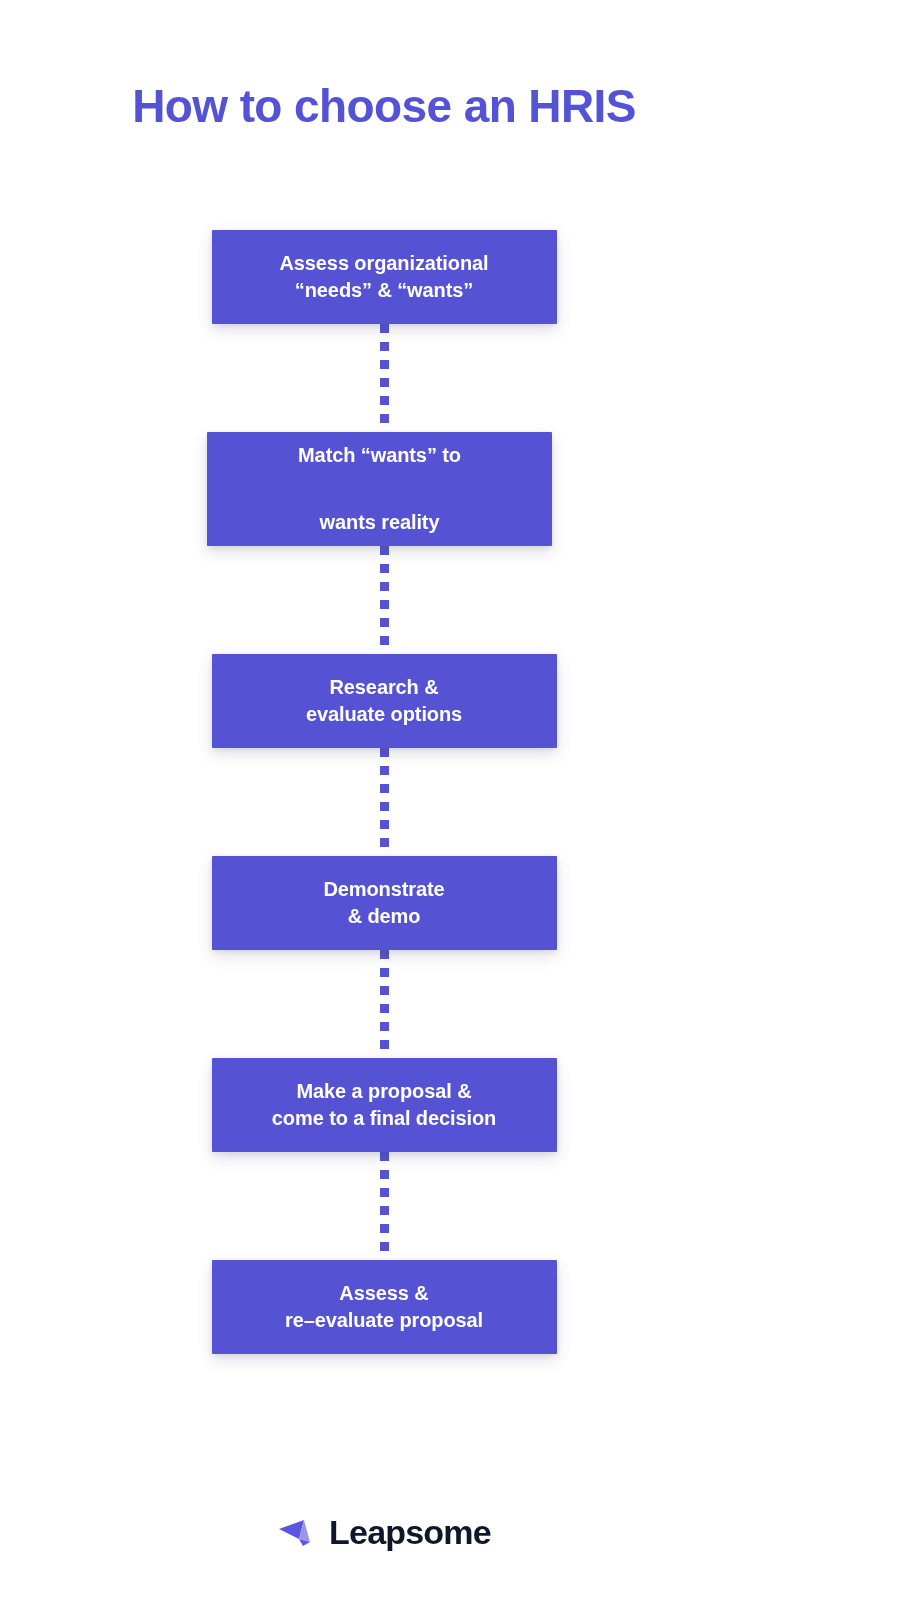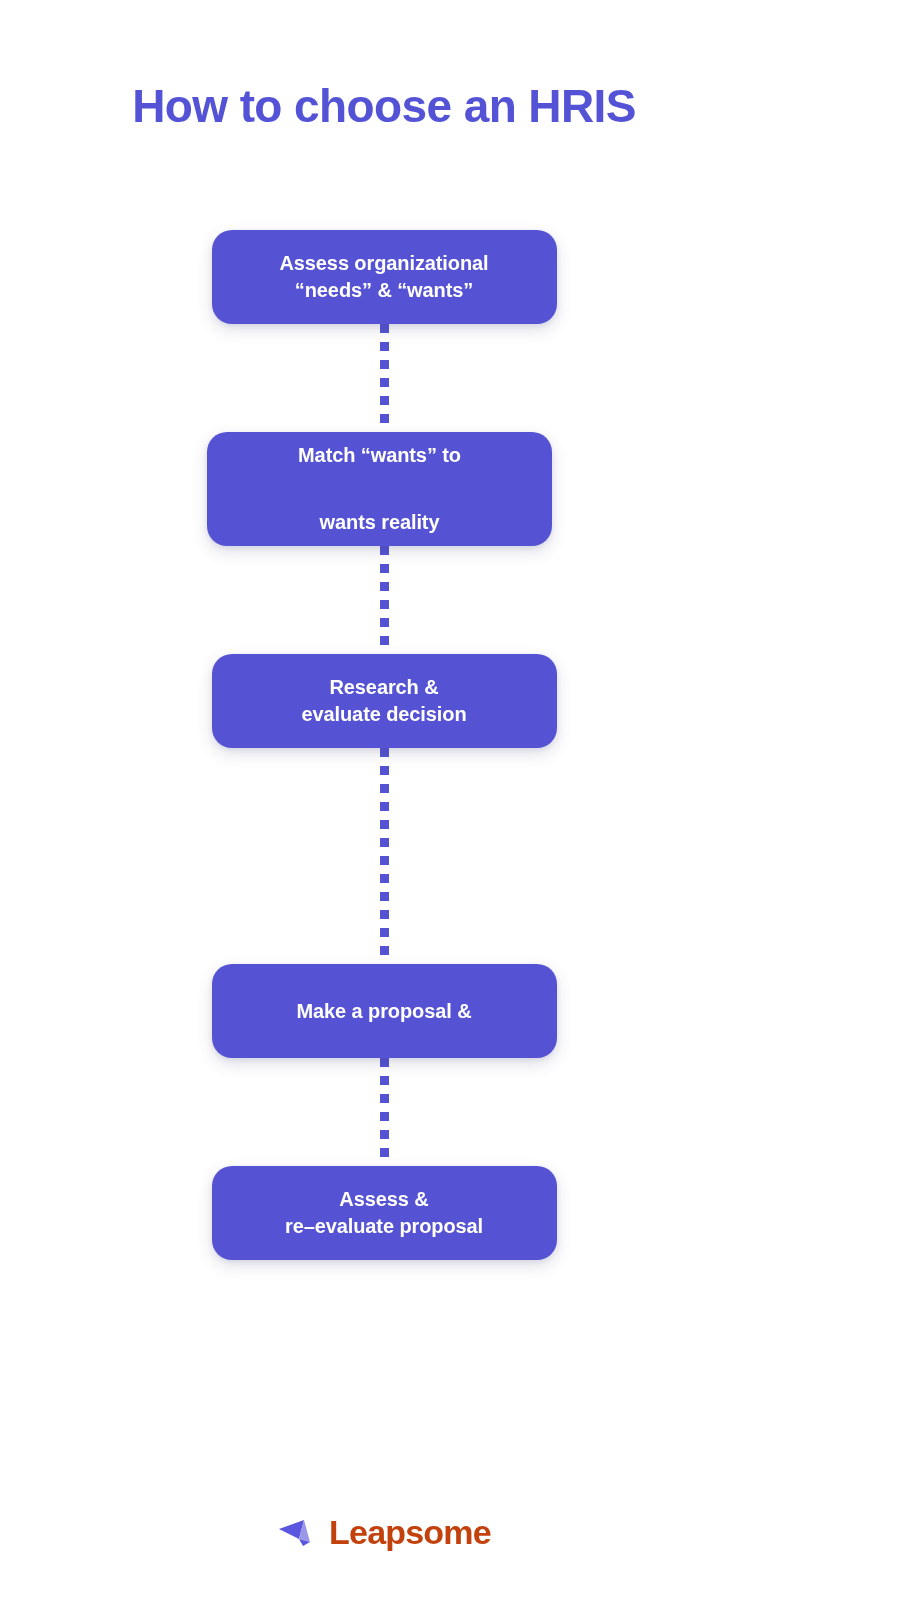--- a/index.html
+++ b/index.html
@@ -46,21 +46,21 @@
     display: flex;
     flex-direction: column;
     align-items: center;
     position: relative;
   }
 
   .step {
     width: 345px;
     min-height: 94px;
     background: #5553D3;
-    border-radius: 20px;
+    border-radius: 1px;
     box-shadow: 0 6px 16px rgba(60, 60, 120, 0.16),
                 0 2px 5px rgba(60, 60, 120, 0.10);
     display: flex;
     flex-direction: column;
     align-items: center;
     justify-content: center;
     box-sizing: border-box;
     padding: 10px 30px;
     position: relative;
     z-index: 2;
@@ -106,21 +106,21 @@
     justify-content: center;
     gap: 12px;
   }
   .logo-mark {
     width: 40px;
     height: 40px;
     display: block;
     flex: none;
   }
   .logo-word {
-    color: #c2410c;
+    color: #0f172a;
     font-size: 34px;
     font-weight: 700;
     letter-spacing: -0.8px;
     line-height: 40px;
   }
 </style>
 </head>
 <body>
 
 <div class="infographic">
@@ -140,30 +140,35 @@
 
     <div class="step shift-left">
       <div class="step-line">Match “wants” to</div>
       <div class="step-line">wants reality</div>
     </div>
 
     <div class="connector"></div>
 
     <div class="step">
       <div class="step-line">Research &amp;</div>
-      <div class="step-line">evaluate decision</div>
+      <div class="step-line">evaluate options</div>
     </div>
 
     <div class="connector"></div>
 
+    <div class="step">
+      <div class="step-line">Demonstrate</div>
+      <div class="step-line">&amp; demo</div>
+    </div>
 
     <div class="connector"></div>
 
     <div class="step">
       <div class="step-line">Make a proposal &amp;</div>
+      <div class="step-line">come to a final decision</div>
     </div>
 
     <div class="connector"></div>
 
     <div class="step">
       <div class="step-line">Assess &amp;</div>
       <div class="step-line">re–evaluate proposal</div>
     </div>
 
   </div>

